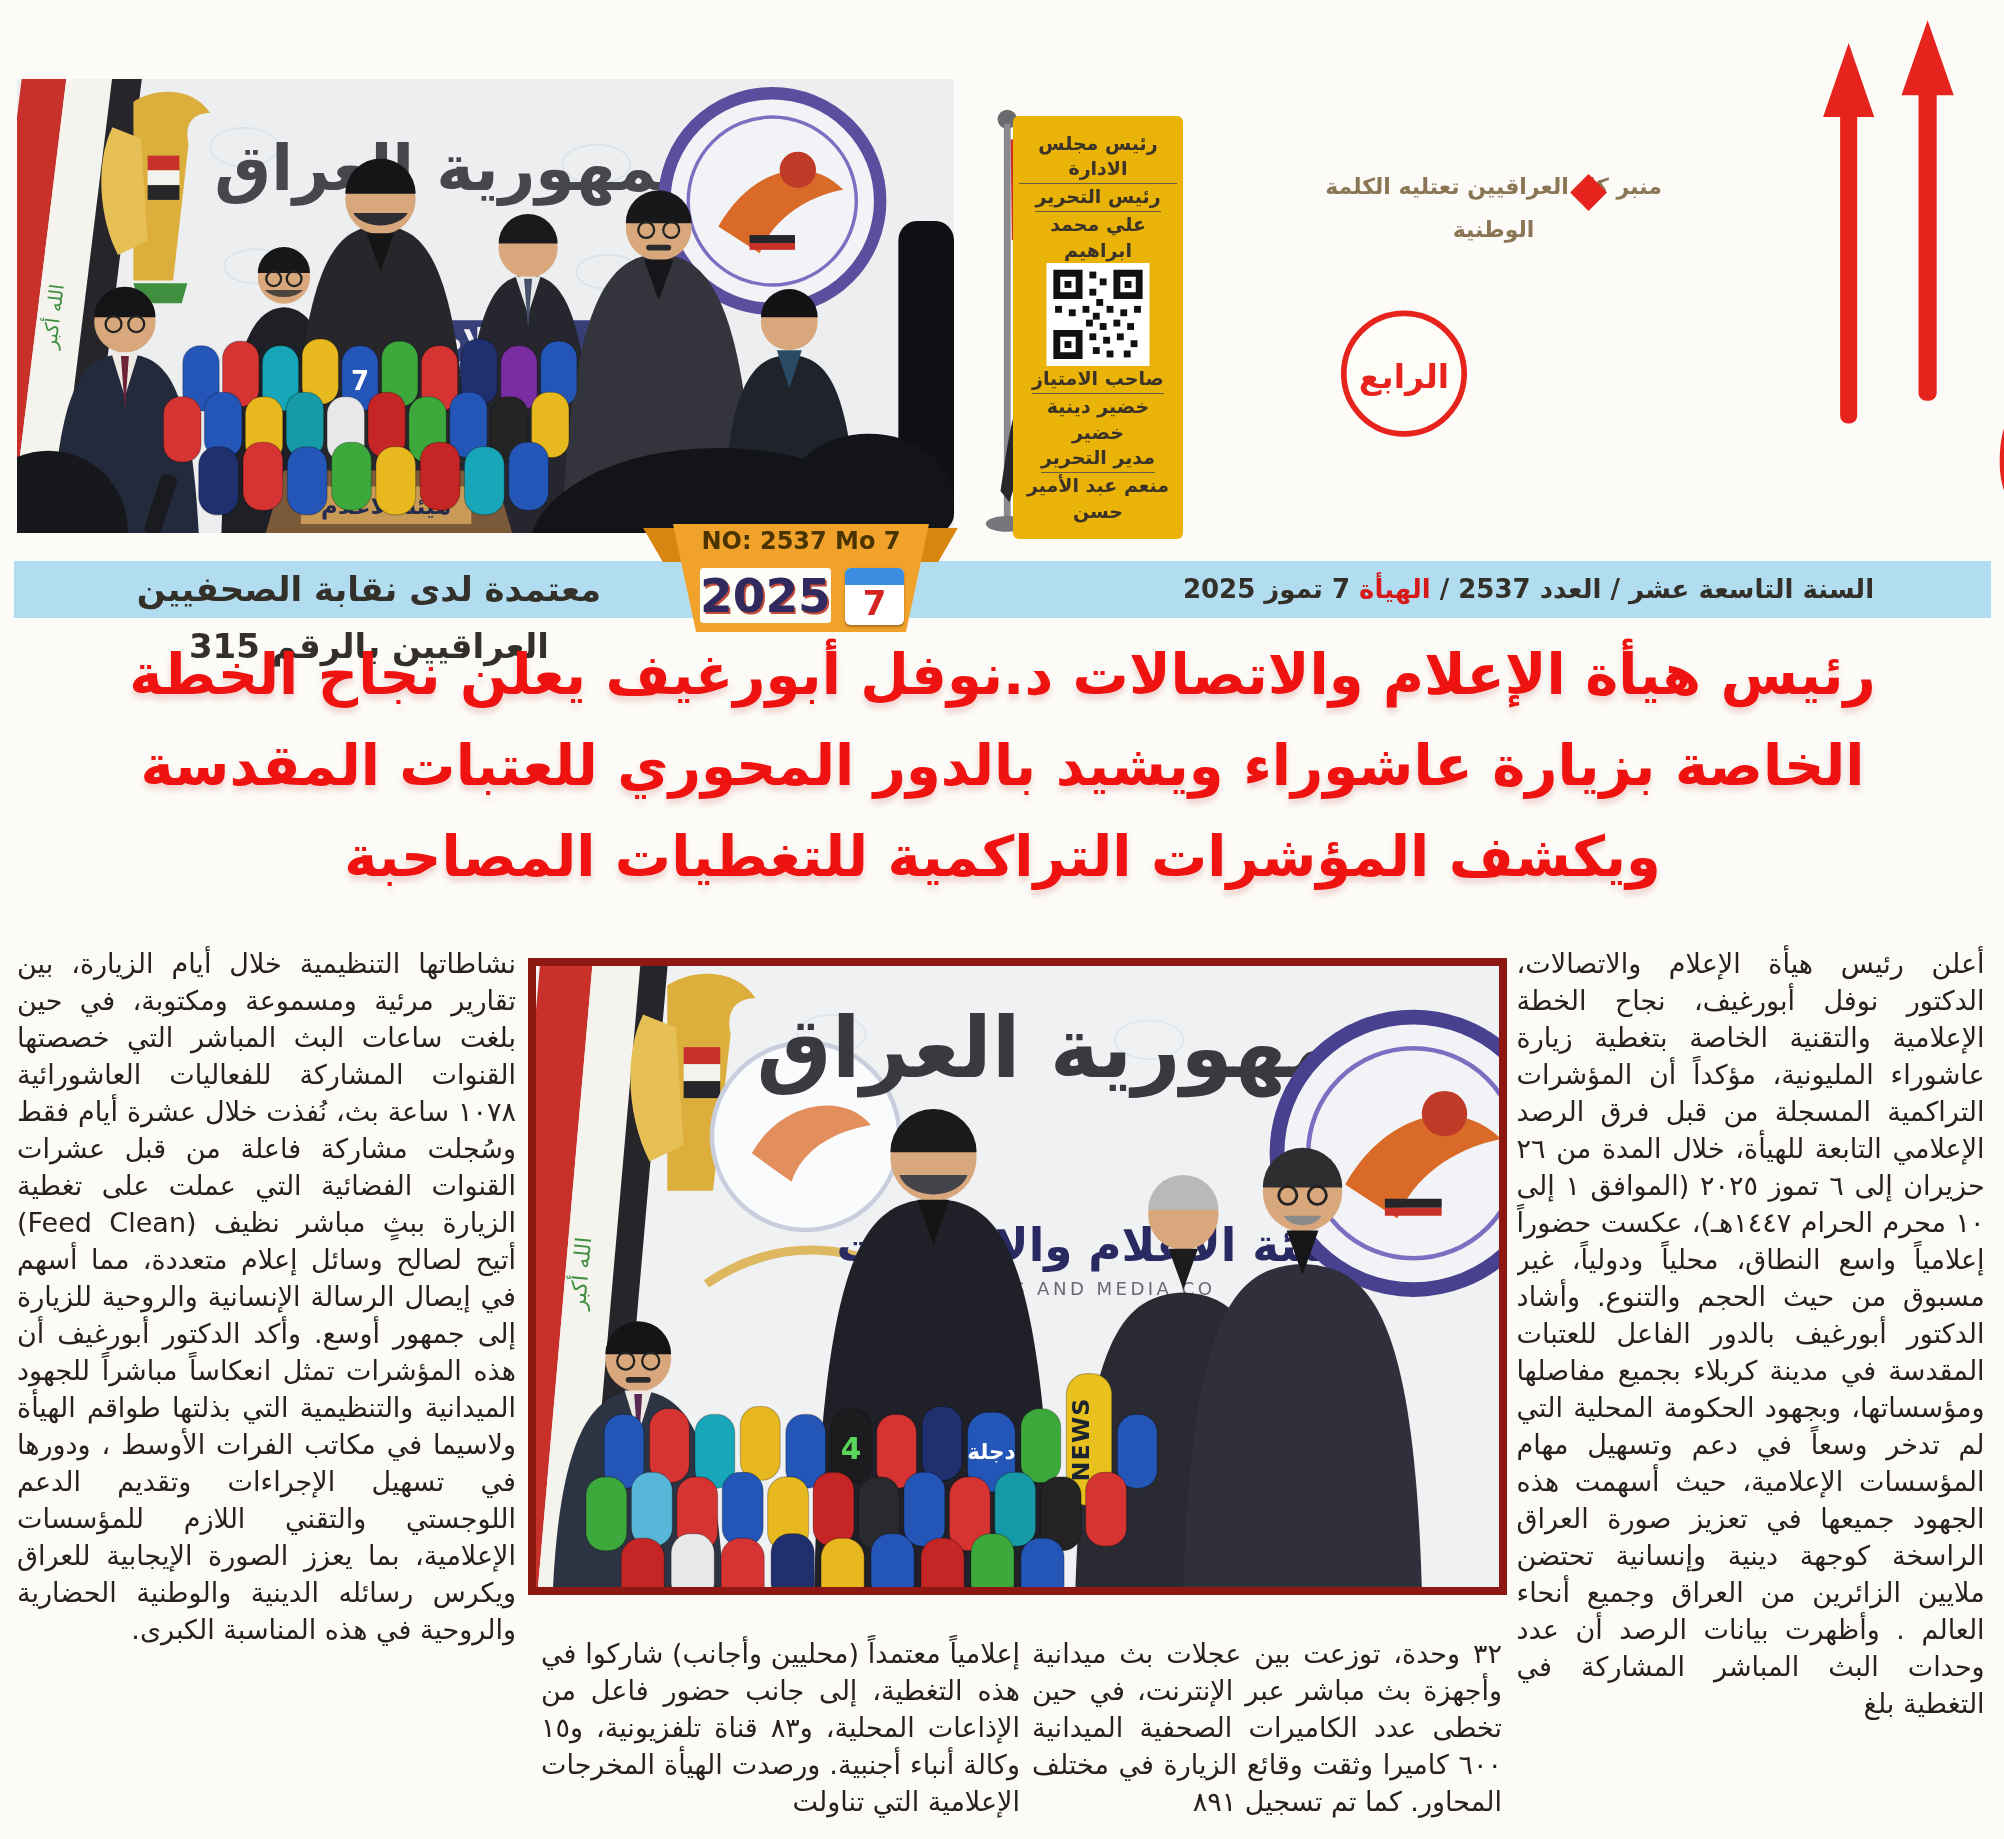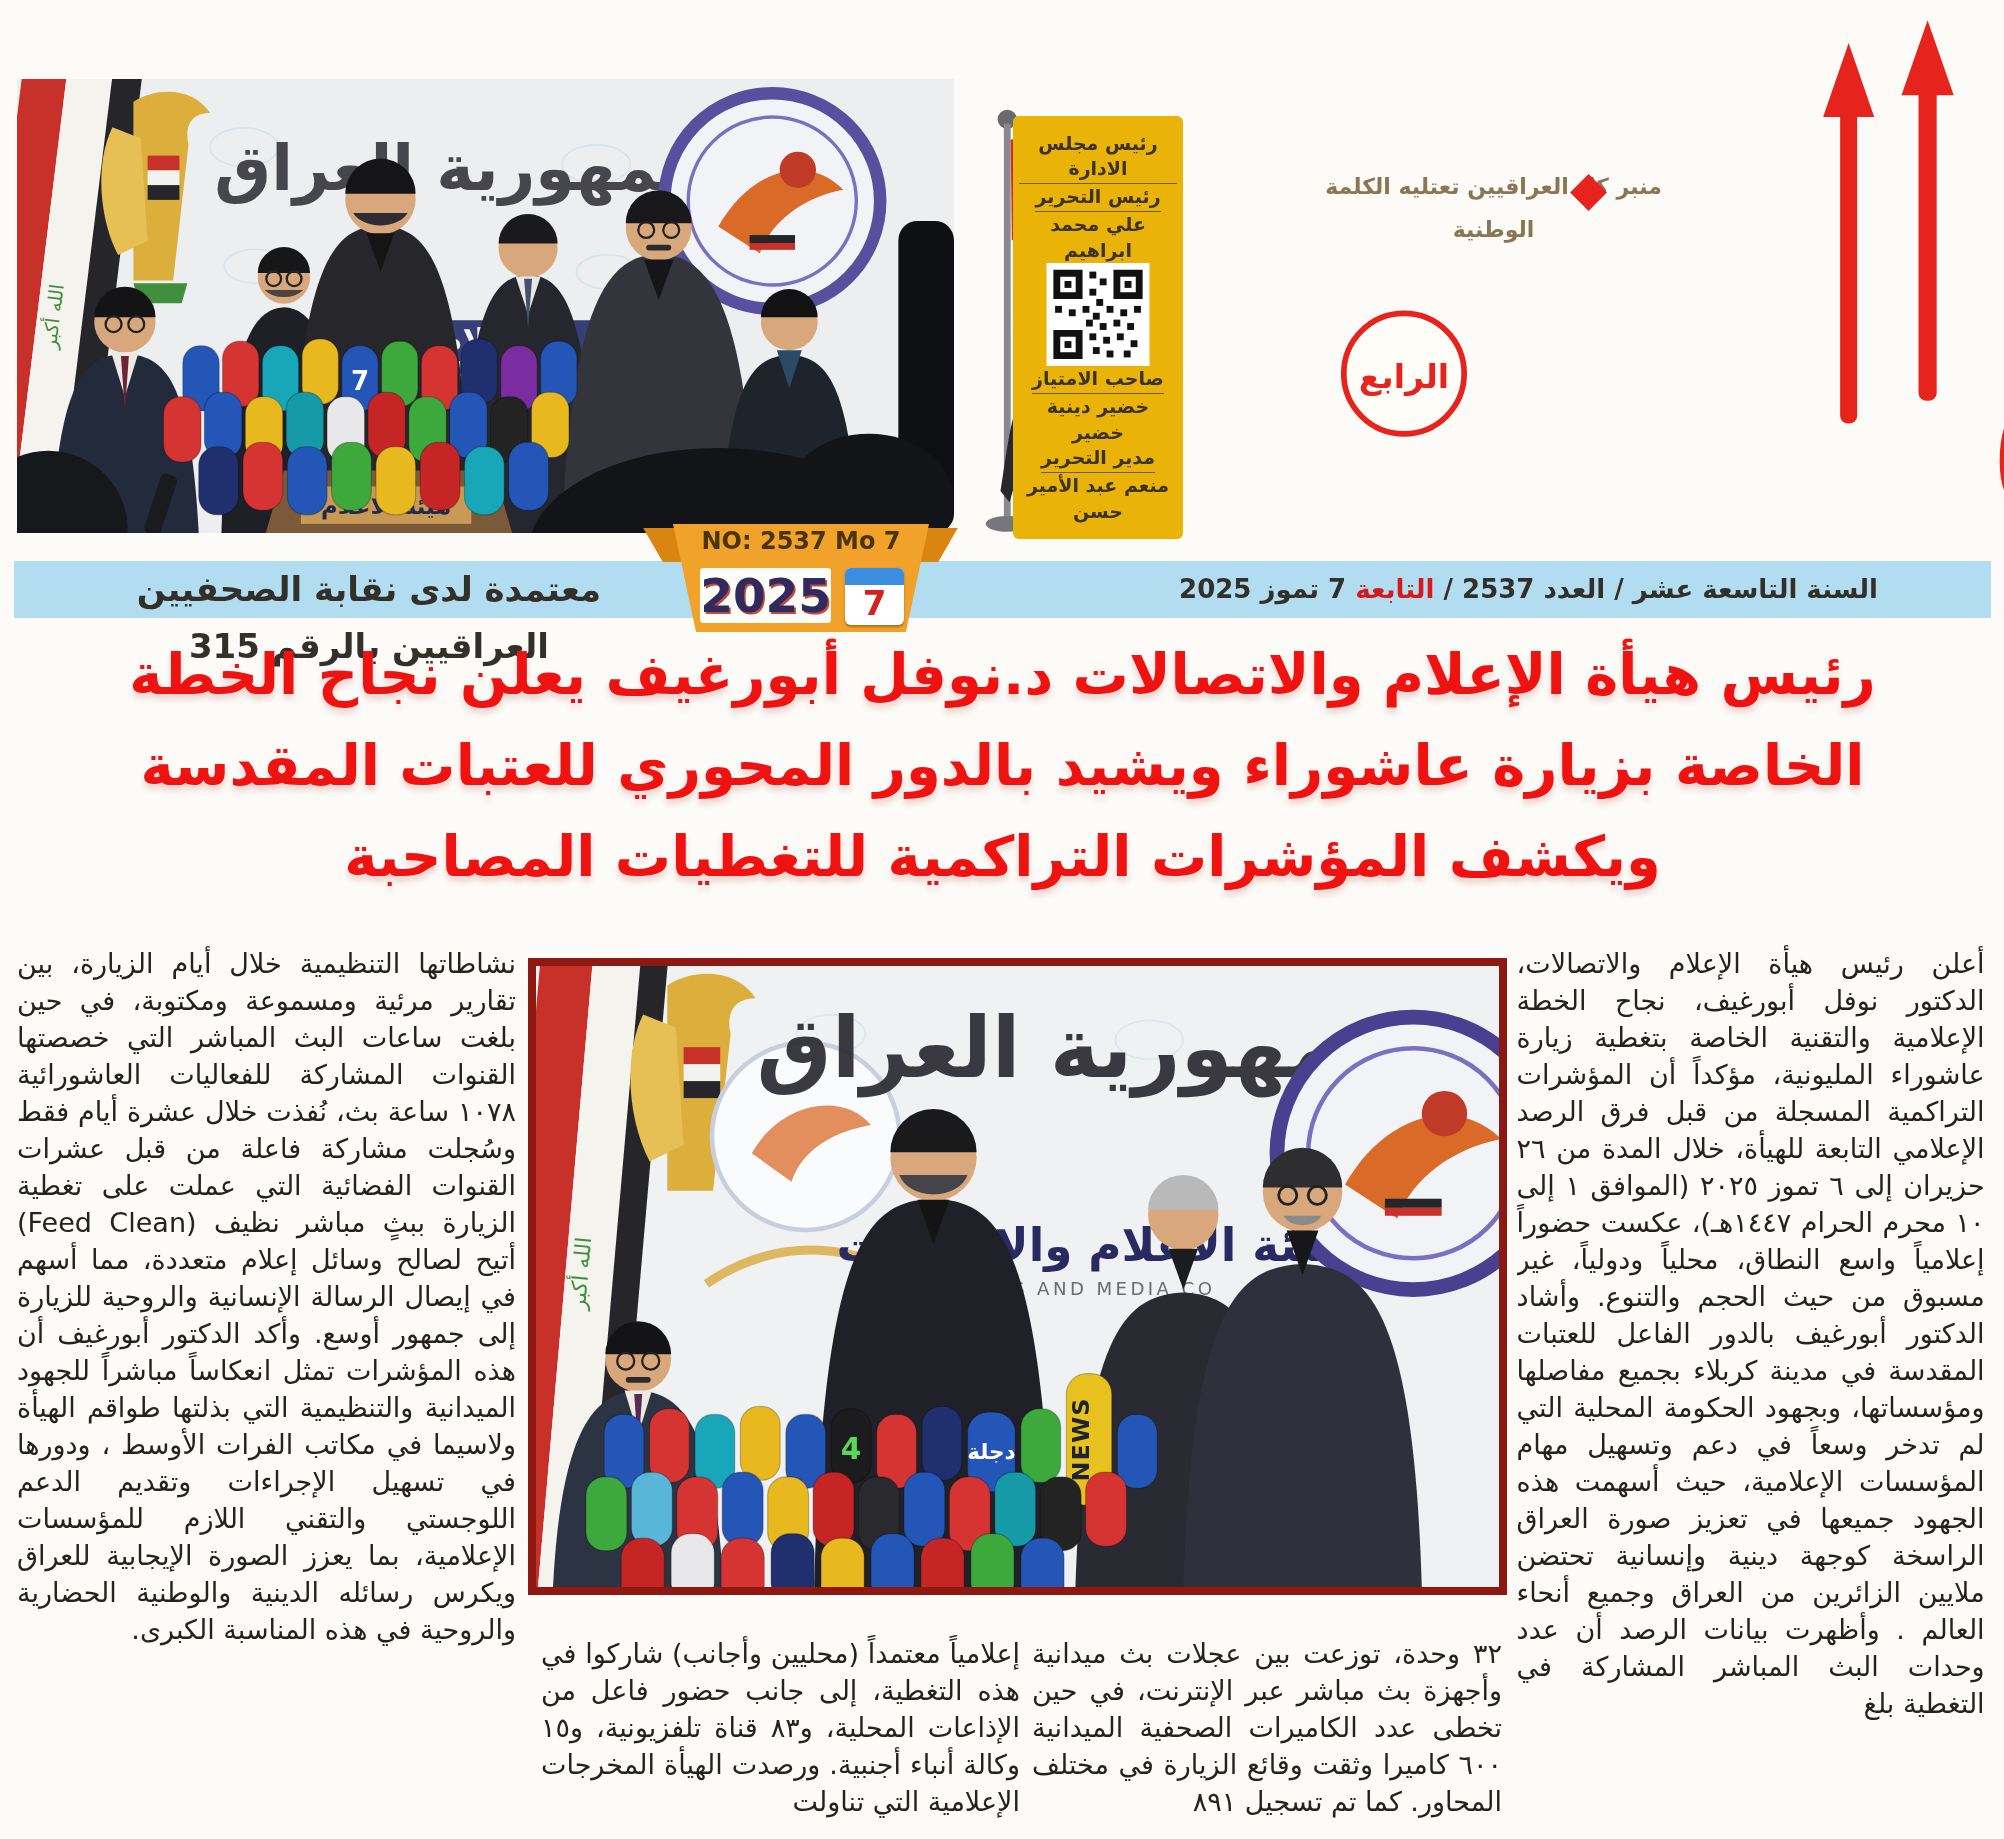--- a/index.html
+++ b/index.html
@@ -26,21 +26,21 @@
   .issue-left{left:85px;top:561px;width:568px;height:57px;line-height:57px;font-size:34px;
               font-weight:bold;color:#33302a;direction:rtl;text-align:center;}
   .issue-right{right:79px;top:561px;width:795px;height:57px;line-height:57px;font-size:26px;
                font-weight:bold;color:#33302a;direction:rtl;text-align:center;}
   .issue-right .day{color:#d61a1a;}
   .badge{left:673px;top:524px;width:256px;height:108px;background:#f0a22b;
          clip-path:polygon(0 0,100% 0,91% 100%,9% 100%);}
   .badge-flare{top:528px;width:51px;height:34px;background:#d8860f;}
   .badge .no{width:100%;text-align:center;font-size:24px;font-weight:bold;color:#4a3400;margin-top:3.4px;}
   .badge-year{left:700px;top:568px;width:131px;height:55px;background:#fdfdf8;border-radius:3.4px;
-              text-align:right;line-height:55px;font-size:47px;font-weight:bold;color:#312a5e;
+              text-align:left;line-height:55px;font-size:47px;font-weight:bold;color:#312a5e;
               text-shadow:1.7px 1.7px 0 #c44a3a;}
   .cal{left:845px;top:568px;width:59px;height:57px;background:#fff;border-radius:5.7px;overflow:hidden;
        box-shadow:0 1.1px 2.3px rgba(0,0,0,.3);}
   .cal .top{height:17px;background:#3b8de0;}
   .cal .d{text-align:center;font-size:34px;line-height:37px;font-weight:bold;color:#d42222;}
   
   .headline{left:40px;top:629px;width:1925px;text-align:center;direction:rtl;color:#ee1310;
             font-weight:bold;font-size:56px;line-height:91px;
             text-shadow:0 4.5px 6.8px rgba(180,20,10,.18);}
   
@@ -264,21 +264,21 @@
       <rect x="520" y="300" width="46" height="46" transform="rotate(45 543 323)"></rect>
     </g>
     <g>
       <circle cx="218" cy="642" r="106" fill="#fffdf8" stroke="#e6231c" stroke-width="10"></circle>
       <text x="218" y="668" font-size="58" font-weight="bold" fill="#e6231c" text-anchor="middle">الرابع</text>
     </g>
   </svg>
 
   <div class="abs issue-bar"></div>
   <div class="abs issue-left">معتمدة لدى نقابة الصحفيين العراقيين بالرقم 315</div>
-  <div class="abs issue-right"><span>السنة التاسعة عشر / العدد 2537 / </span><span class="day">التابعة</span><span> 7 تموز 2025</span></div>
+  <div class="abs issue-right"><span>السنة التاسعة عشر / العدد 2537 / </span><span class="day">الهيأة</span><span> 7 تموز 2025</span></div>
 
   <div class="abs badge-flare" style="left:653px;transform:skewX(30deg);"></div>
   <div class="abs badge-flare" style="left:897px;transform:skewX(-30deg);"></div>
   <div class="abs badge">
     <div class="no" dir="ltr">NO: 2537 Mo 7</div>
   </div>
   <div class="abs badge-year">2025</div>
   <div class="abs cal">
     <div class="top"></div>
     <div class="d">7</div>

